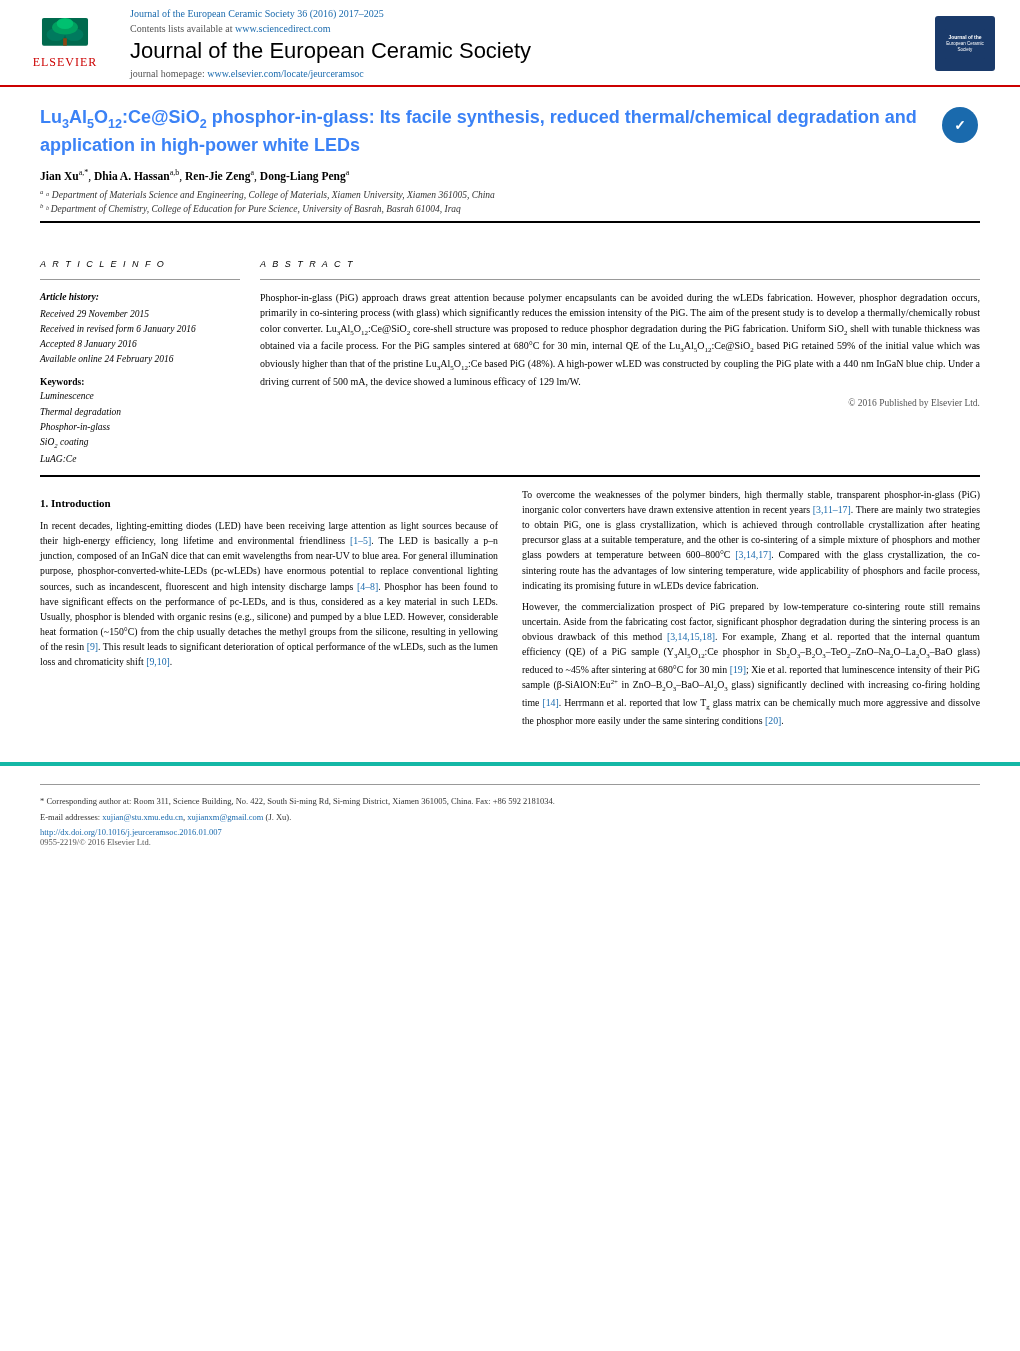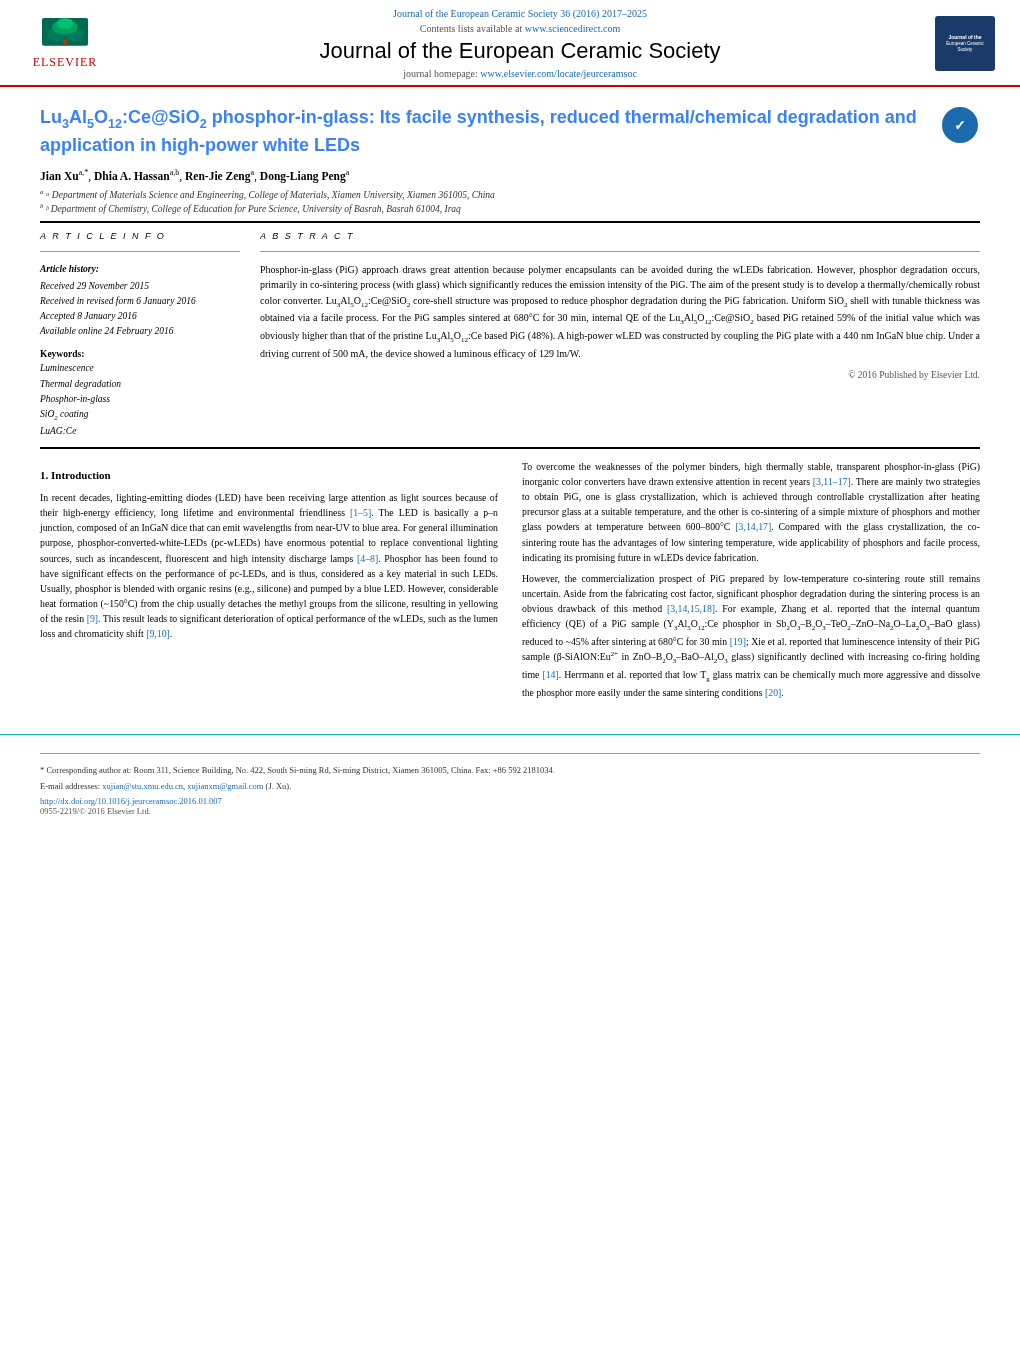--- a/index.html
+++ b/index.html
@@ -39,21 +39,20 @@
     }
     .elsevier-text {
       font-size: 12px;
       font-weight: normal;
       color: #c00;
       letter-spacing: 1px;
       margin-top: 2px;
     }
     .header-center {
       flex: 1;
-      text-align: center;
       padding: 0 20px;
     }
     .journal-link-top {
       font-size: 10px;
       color: #1a6aad;
       text-decoration: none;
       display: block;
       margin-bottom: 4px;
     }
     .contents-line {
@@ -187,20 +186,21 @@
     }
     
     .section-label {
       font-size: 9px;
       letter-spacing: 2px;
       color: #000;
       font-weight: normal;
       font-style: italic;
       margin-bottom: 6px;
       font-family: Arial, sans-serif;
+      margin-top: 28px;
     }
     .article-history {
       font-style: italic;
       font-size: 9.5px;
       line-height: 1.6;
     }
     .history-label {
       font-size: 9.5px;
       font-weight: bold;
       display: block;
@@ -253,21 +253,21 @@
       text-align: justify;
       color: #000;
       margin-bottom: 6px;
     }
     .ref-link {
       color: #1a6aad;
     }
     
     .article-footer {
       padding: 8px 40px 6px 40px;
-      border-top: 1px solid #14b8a6;
+      border-top: 4px solid #14b8a6;
       margin-top: 10px;
     }
     .footnote-text {
       font-size: 8.5px;
       color: #333;
       line-height: 1.5;
       margin-bottom: 3px;
     }
     .doi-line {
       font-size: 8.5px;

